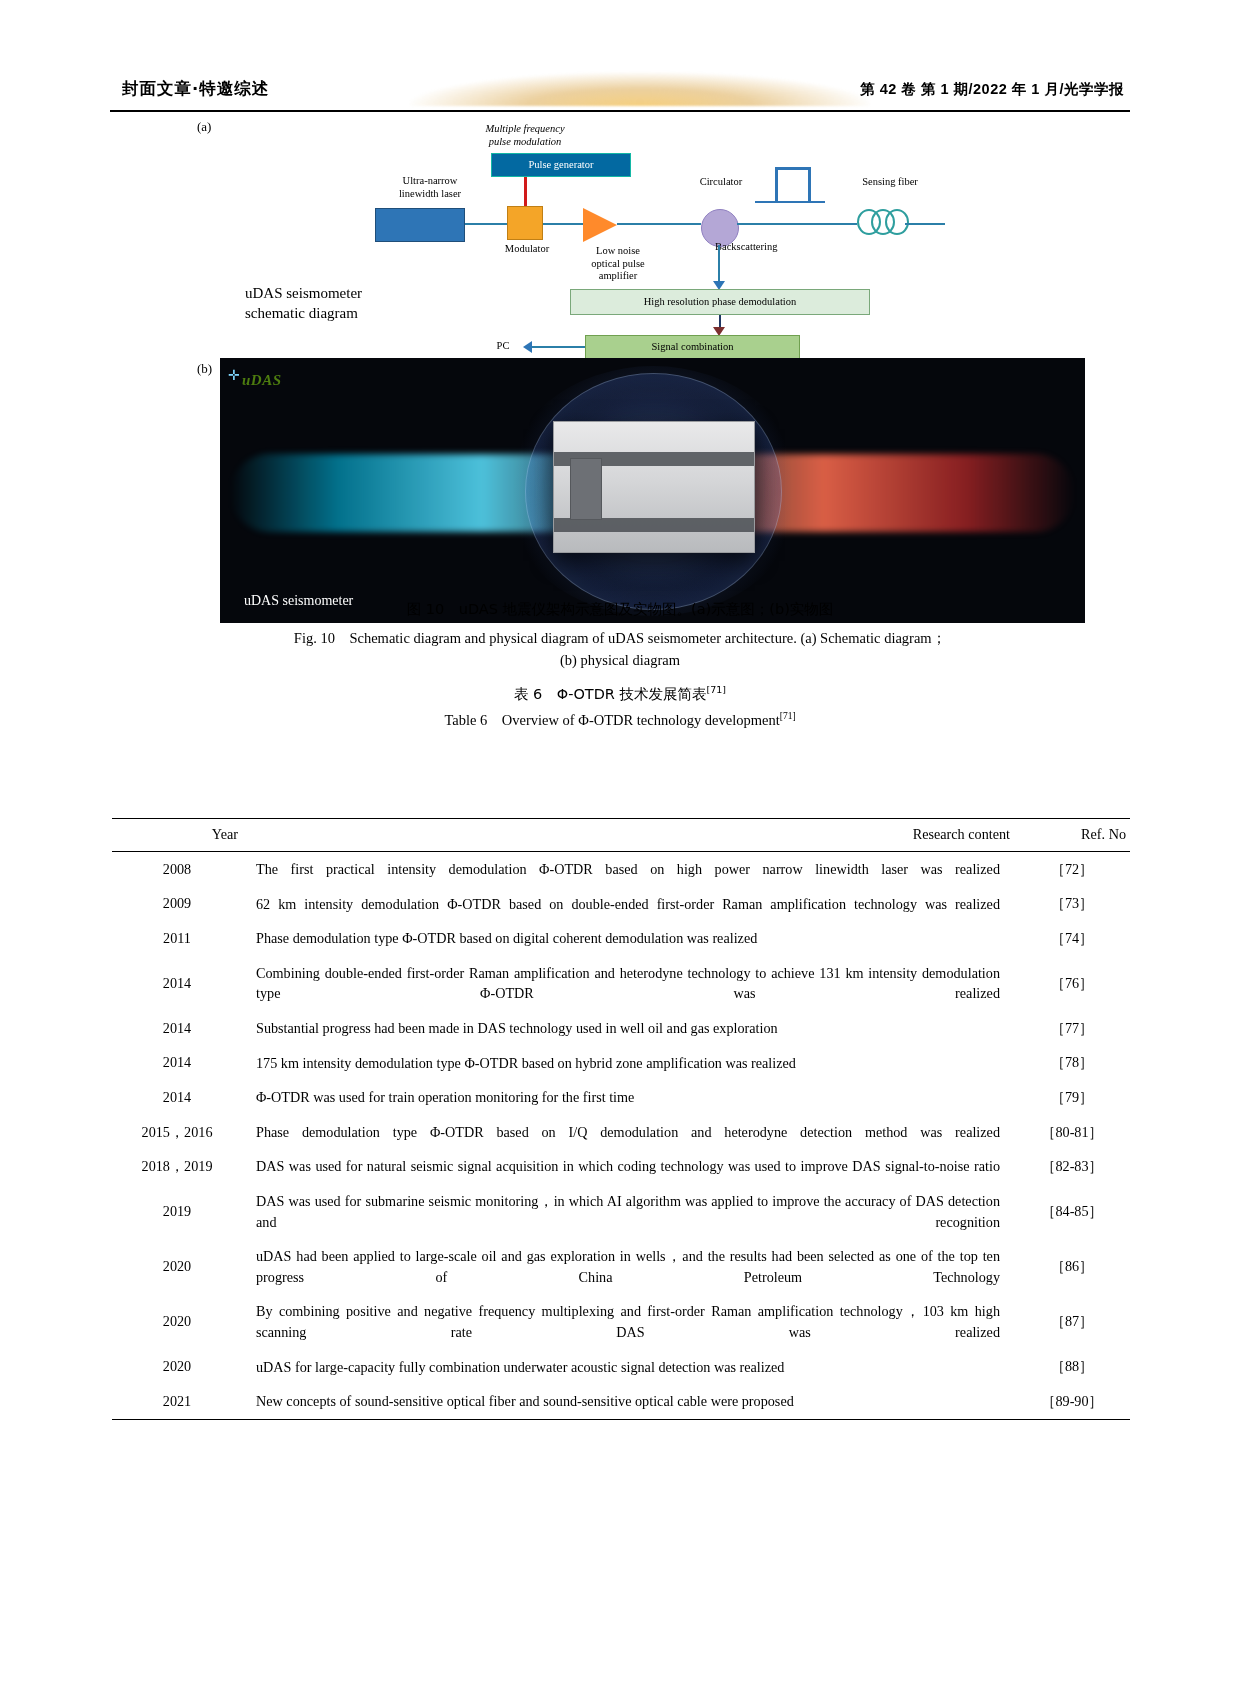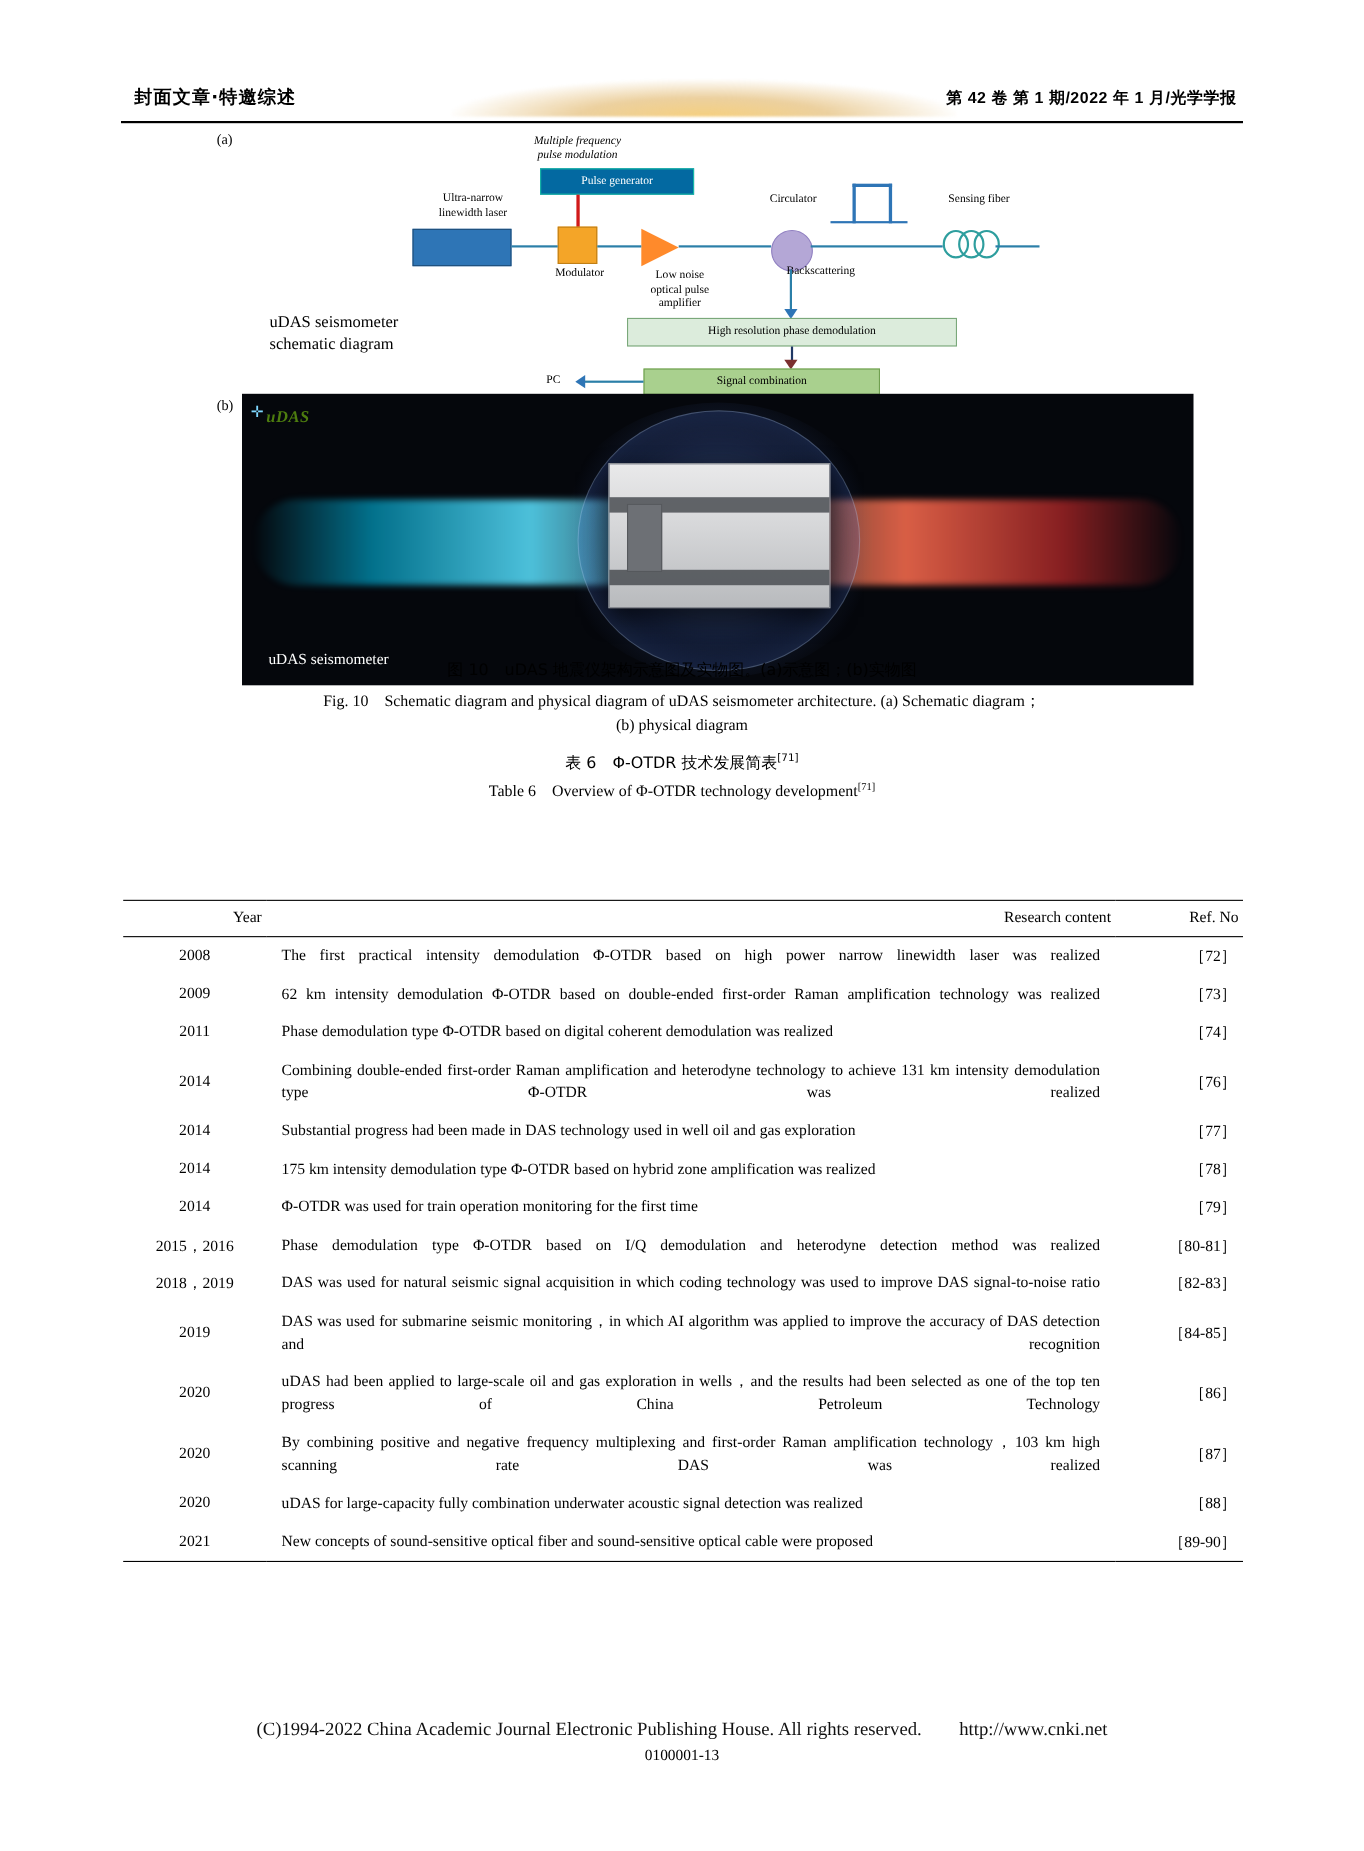--- a/index.html
+++ b/index.html
@@ -257,21 +257,21 @@
   table.t6 tbody td {
     padding: 7px 6px;
     vertical-align: middle;
   }
   table.t6 tbody tr:last-child td {
     border-bottom: 1.6px solid #000;
   }
   .col-year { width: 118px; text-align: center; white-space: nowrap; }
   .col-content { text-align: justify; text-align-last: justify; line-height: 1.45; padding-left: 14px !important; padding-right: 14px !important;}
   .col-content.single { text-align: center; text-align-last: left; }
-  .col-ref { width: 104px; text-align: right; white-space: nowrap; }
+  .col-ref { width: 104px; text-align: center; white-space: nowrap; }
 
   
   .footer {
     position: absolute;
     left: 0;
     top: 1560px;
     width: 1240px;
     text-align: center;
   }
   .footer-line1 {
@@ -462,18 +462,14 @@
           </tr>
           <tr>
             <td class="col-year">2021</td>
             <td class="col-content single">New concepts of sound-sensitive optical fiber and sound-sensitive optical cable were proposed</td>
             <td class="col-ref">［89-90］</td>
           </tr>
         </tbody>
     </table>
   </div>
 
-  <div class="footer">
-    <div class="footer-line1">(C)1994-2022 China Academic Journal Electronic Publishing House. All rights reserved.　　http://www.cnki.net</div>
-    <div class="footer-line2">0100001-13</div>
-  </div>
 
 </div>
 
 </body></html>

